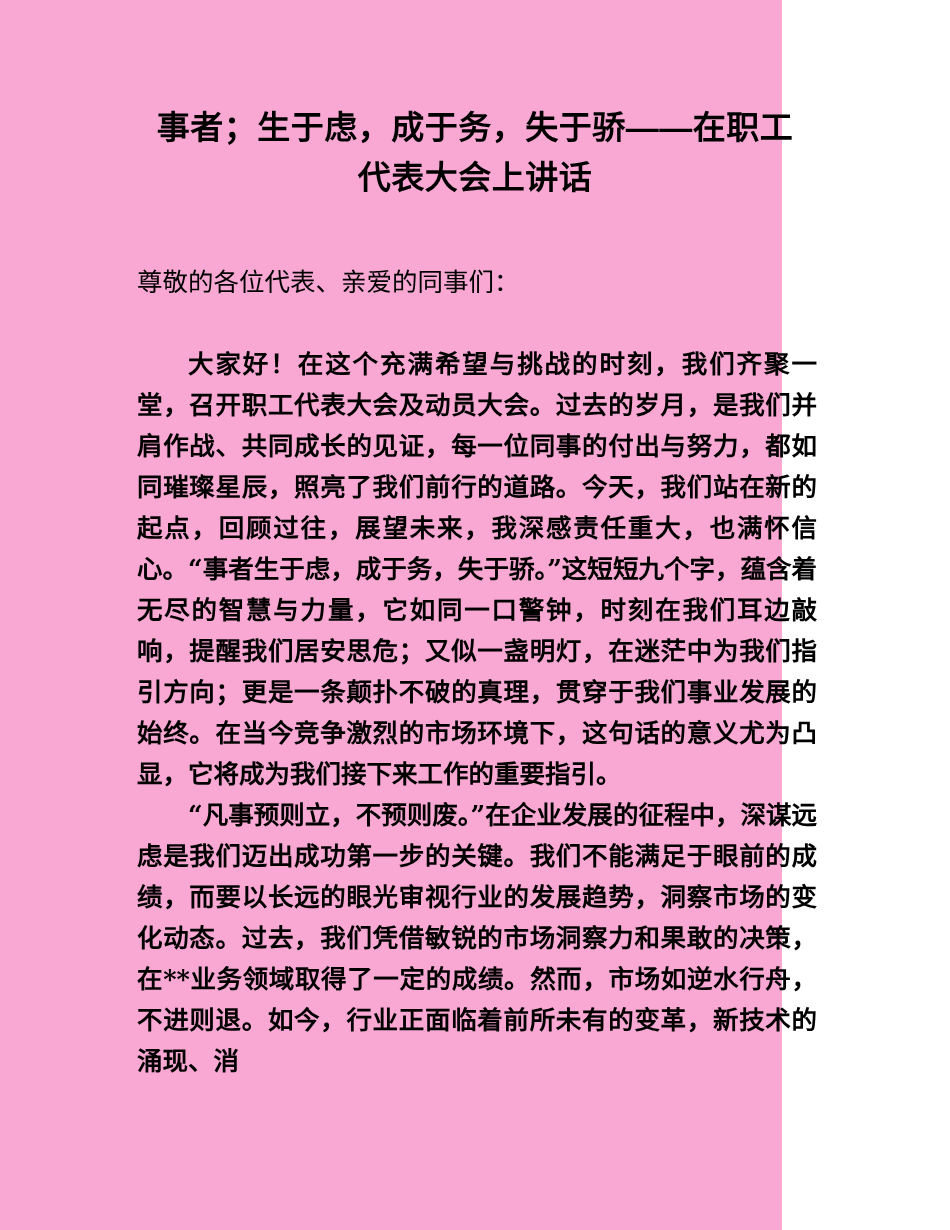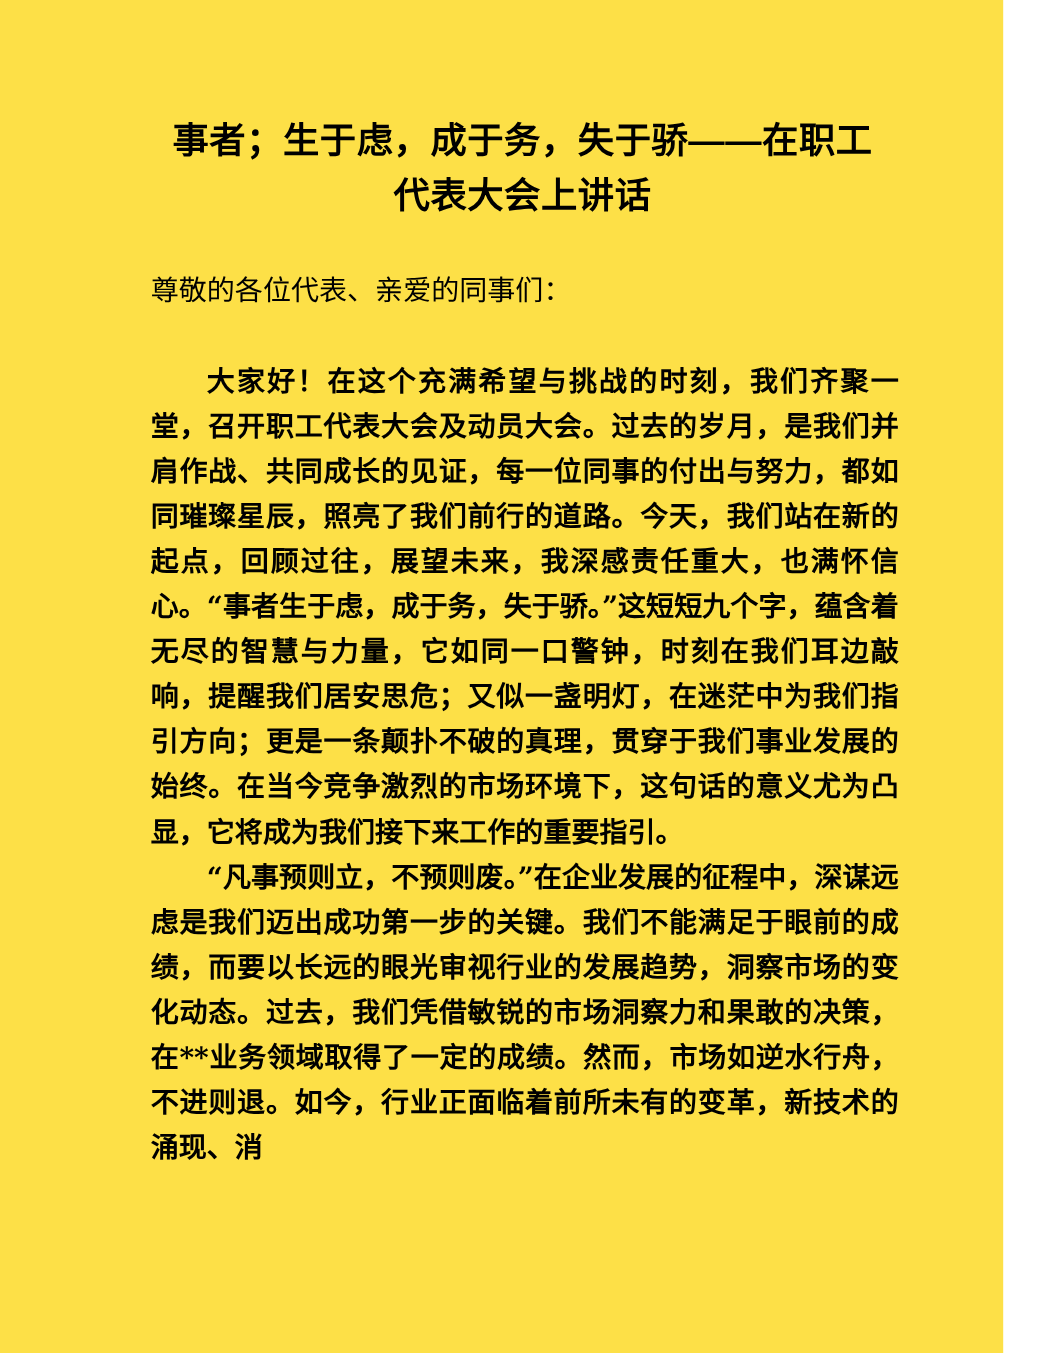--- a/index.html
+++ b/index.html
@@ -12,23 +12,23 @@
     width: 950px;
     height: 1230px;
     overflow: hidden;
     font-family: "DejaVu Serif", "Liberation Serif", serif;
     color: #000000;
     -webkit-font-smoothing: antialiased;
   }
 
   .page {
     position: relative;
-    width: 912px;
+    width: 782px;
     height: 1230px;
-    background: #fde047;
+    background: #f9a8d4;
     box-sizing: border-box;
   }
 
   
   .doc-title {
     position: absolute;
     left: 145px;
     top: 103px;
     width: 660px;
     text-align: center;
@@ -39,21 +39,21 @@
     letter-spacing: 0.5px;
     color: #000000;
     white-space: normal;
     word-break: break-all;
   }
 
   
   .body-block {
     position: absolute;
     left: 137px;
-    top: 245px;
+    top: 262px;
     width: 680px;
   }
 
   .para {
     font-family: "DejaVu Serif", "Liberation Serif", serif;
     font-size: 25.5px;
     line-height: 41px;
     color: #000000;
     text-align: justify;
     text-align-last: left;

